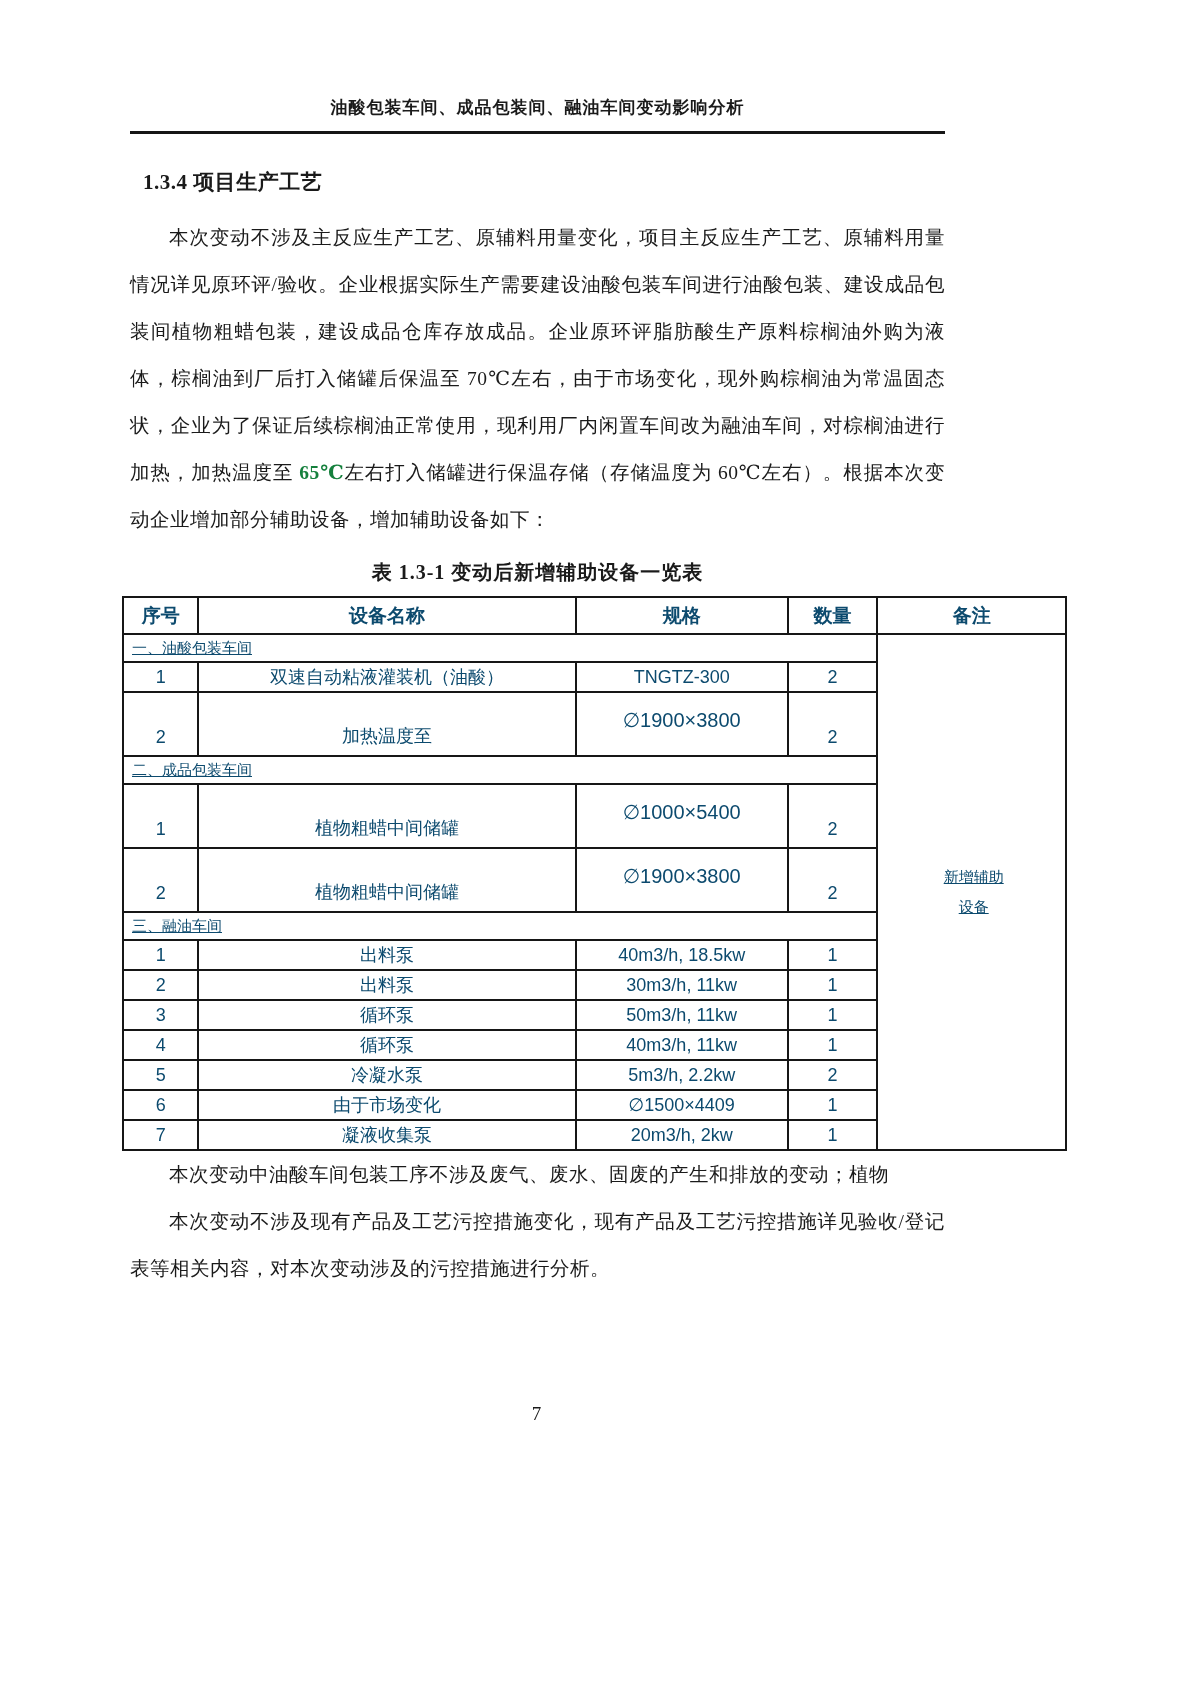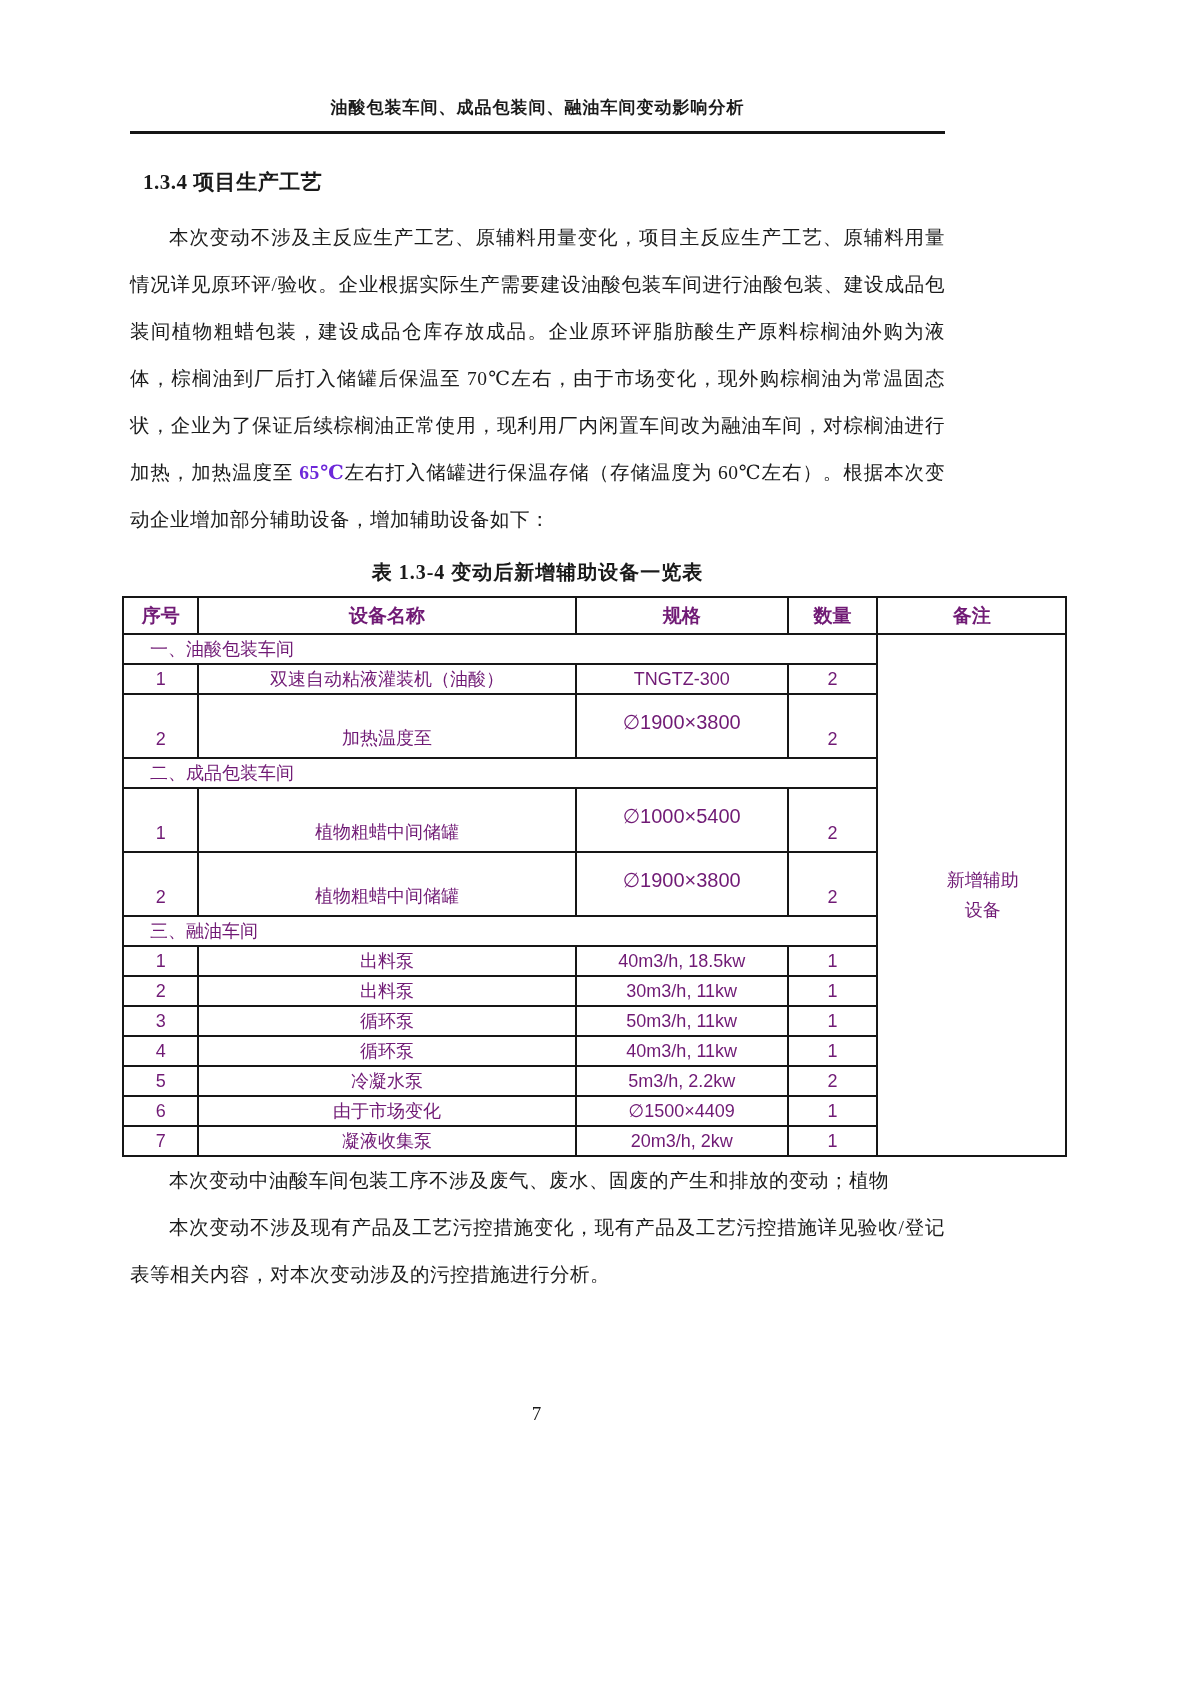--- a/index.html
+++ b/index.html
@@ -41,57 +41,58 @@
   .h-134 { margin-top: 6px; }
   .h-135 { margin-top: 64px; }
   
   .para {
     font-size: 19.5px;
     line-height: 47px;
     text-align: justify;
     text-indent: 2em;
     letter-spacing: 0.5px;
   }
-  .hl-red { color: #6d28d9; font-weight: bold; }
+  .hl-red { color: #15803d; font-weight: bold; }
   
   .tbl-title {
     text-align: center;
     font-size: 20px;
     font-weight: bold;
     margin: 16px 0 10px 0;
     letter-spacing: 1px;
   }
   table.equip {
     width: 945px;
     margin-left: -8px;
     border-collapse: collapse;
     table-layout: fixed;
     font-family: "Liberation Sans", "DejaVu Sans", sans-serif;
     font-size: 18px;
-    color: #701a75;
+    color: #0c4a6e;
   }
   table.equip th, table.equip td {
     border: 2px solid #161616;
     text-align: center;
     vertical-align: middle;
     padding: 2px 4px;
     overflow: hidden;
   }
   table.equip th {
     font-weight: bold;
     font-size: 19px;
     height: 37px;
     font-family: "Liberation Sans", "DejaVu Sans", sans-serif;
   }
   tr.row-normal td { height: 28px; }
   tr.row-section td {
     height: 28px;
     text-align: left;
-    padding-left: 26px;
-    font-size: 18px;
+    padding-left: 8px;
+    font-size: 15px;
+    text-decoration: underline;
   }
   tr.row-tall td { height: 64px; vertical-align: bottom; padding-bottom: 7px; }
   tr.row-tall td.spec { vertical-align: top; padding-top: 15px; }
   td.spec-big { font-size: 20px; }
   td.remark-cell {
     vertical-align: middle;
     font-size: 19px;
     padding: 0;
   }
   .remark-inner {
@@ -117,21 +118,21 @@
 
 <div class="page">
 
   <div class="doc-header">油酸包装车间、成品包装间、融油车间变动影响分析</div>
   <hr class="header-rule">
 
   <div class="h-section h-134">1.3.4 项目生产工艺</div>
 
   <p class="para"><span>本次变动不涉及主反应生产工艺、原辅料用量变化，项目主反应生产工艺、原辅料用量情况详见原环评/验收。企业根据实际生产需要建设油酸包装车间进行油酸包装、建设成品包装间植物粗蜡包装，建设成品仓库存放成品。企业原环评脂肪酸生产原料棕榈油外购为液体，棕榈油到厂后打入储罐后保温至 70℃左右，由于市场变化，现外购棕榈油为常温固态状，企业为了保证后续棕榈油正常使用，现利用厂内闲置车间改为融油车间，对棕榈油进行加热，加热温度至 </span><span class="hl-red">65℃</span><span>左右打入储罐进行保温存储（存储温度为 60℃左右）。根据本次变动企业增加部分辅助设备，增加辅助设备如下：</span></p>
 
-  <div class="tbl-title">表 1.3-4  变动后新增辅助设备一览表</div>
+  <div class="tbl-title">表 1.3-1  变动后新增辅助设备一览表</div>
 
   <table class="equip">
     <colgroup>
       <col style="width:8%">
       <col style="width:40%">
       <col style="width:22.5%">
       <col style="width:9.5%">
       <col style="width:20%">
     </colgroup>
     <tbody>

